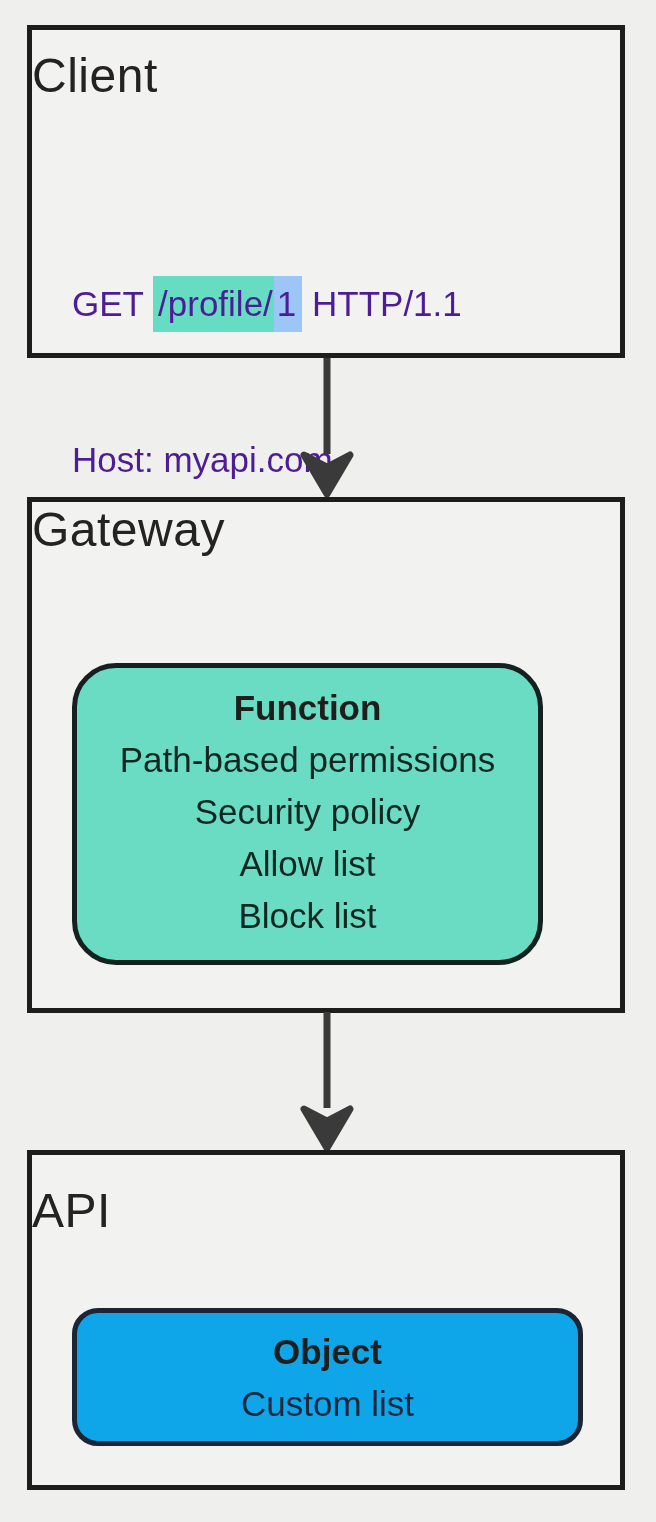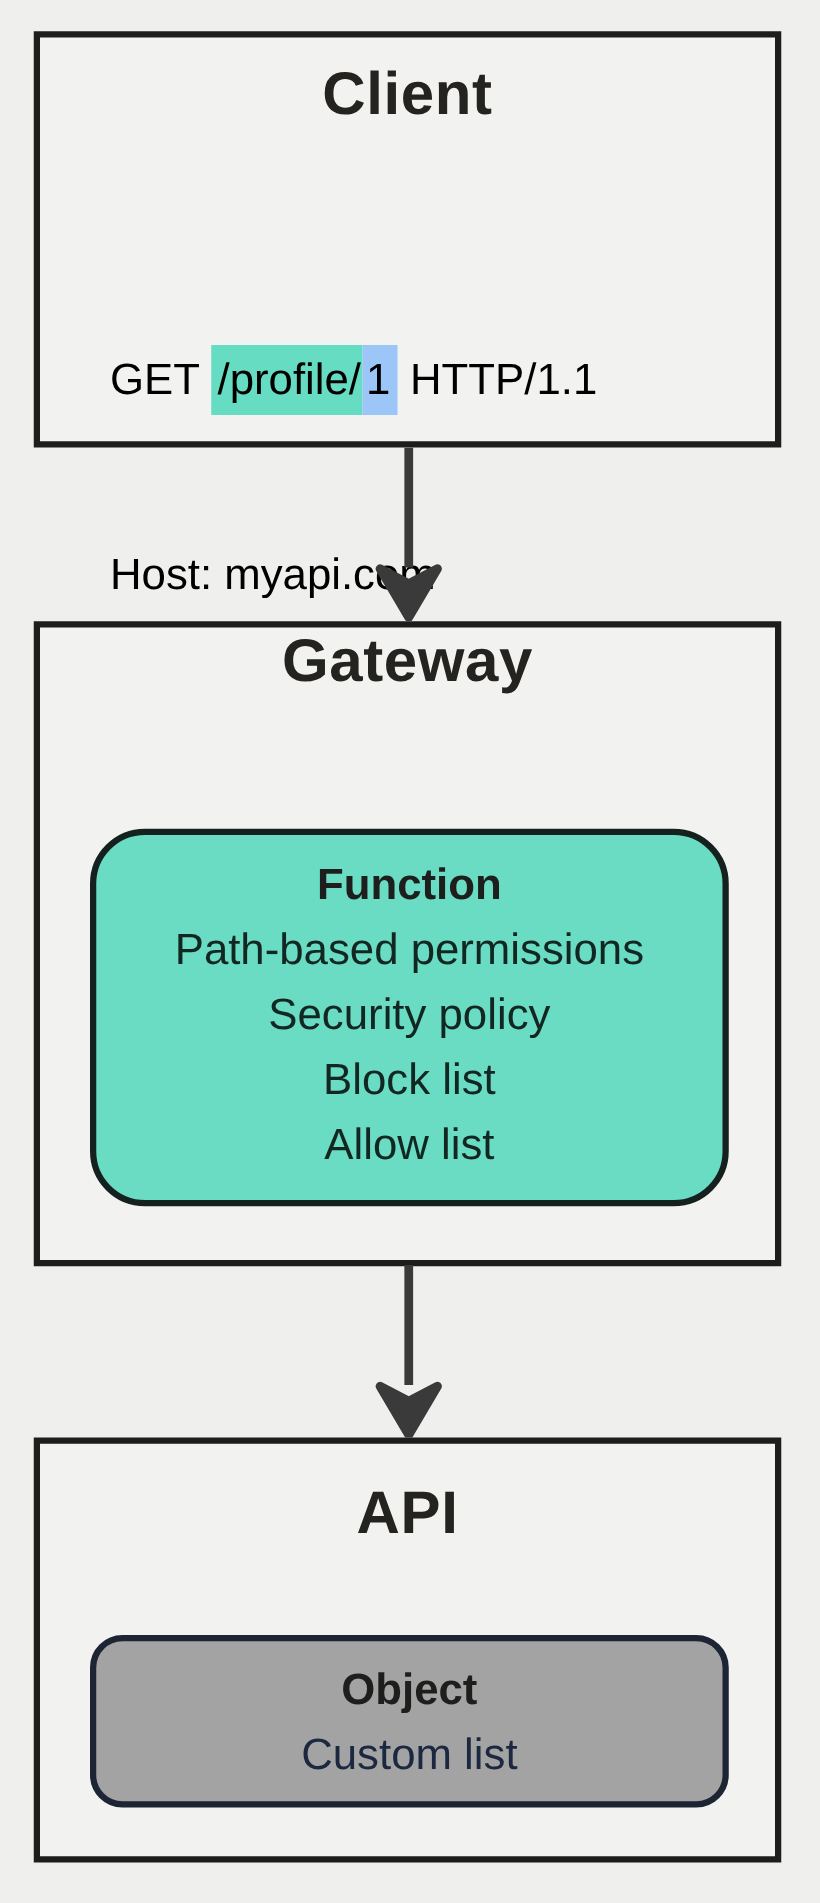--- a/index.html
+++ b/index.html
@@ -19,72 +19,72 @@
     height: 1522px;
     overflow: hidden;
   }
   .node {
     position: absolute;
     box-sizing: border-box;
     background: #f2f2f1;
     border: 5px solid #1d1d1b;
   }
   .node-title {
-    text-align: center;
+    text-align: left;
     font-size: 48px;
-    font-weight: 700;
+    font-weight: 400;
     color: #242320;
     letter-spacing: 0.5px;
   }
   .node-client  { left: 27px; top: 25px;   width: 598px; height: 333px; }
   .node-gateway { left: 27px; top: 497px;  width: 598px; height: 516px; }
   .node-api     { left: 27px; top: 1150px; width: 598px; height: 340px; }
 
   .node-client  .node-title { padding-top: 18px; }
   .node-gateway .node-title { }
   .node-api     .node-title { padding-top: 28px; }
 
   .request-block {
     position: absolute;
-    left: 56px;
+    left: 40px;
     top: 144px;
     font-size: 35px;
     line-height: 52px;
     white-space: pre;
-    color: #000000;
+    color: #4c1d95;
   }
   .hl-path {
     background: #66dcc2;
     padding: 8px 1px 9px 5px;
   }
   .hl-id {
     background: #9cc5f8;
     padding: 8px 6px 9px 3px;
   }
 
   .inner-box {
     position: absolute;
     box-sizing: border-box;
     text-align: center;
     font-size: 35px;
     line-height: 52px;
   }
   .function-box {
     left: 72px; top: 663px;
-    width: 511px; height: 302px;
+    width: 471px; height: 302px;
     background: #69dcc3;
     border: 5px solid #15211e;
     border-radius: 44px;
     padding-top: 14px;
     color: #132722;
   }
   .object-box {
     left: 72px; top: 1308px;
     width: 511px; height: 138px;
-    background: #a3a3a3;
+    background: #0ea5e9;
     border: 5px solid #1d2433;
     border-radius: 26px;
     padding-top: 13px;
     color: #1b2840;
   }
   .inner-box-title {
     font-weight: 700;
     color: #1e1e1c;
   }
   .arrow {
@@ -114,22 +114,22 @@
     <polygon points="7,97 30,109 53,97 30,136" fill="#3a3a3a" stroke="#3a3a3a" stroke-width="7" stroke-linejoin="round"></polygon>
   </svg>
 
   <div class="node node-gateway">
     <div class="node-title">Gateway</div>
   </div>
   <div class="inner-box function-box">
     <div class="inner-box-title">Function</div>
     <div>Path-based permissions</div>
     <div>Security policy</div>
+    <div>Allow list</div>
     <div>Block list</div>
-    <div>Allow list</div>
   </div>
 
   <svg class="arrow arrow-2" viewBox="0 0 60 140">
     <rect x="26.5" y="0" width="7" height="96" fill="#3a3a3a"></rect>
     <polygon points="7,97 30,109 53,97 30,136" fill="#3a3a3a" stroke="#3a3a3a" stroke-width="7" stroke-linejoin="round"></polygon>
   </svg>
 
   <div class="node node-api">
     <div class="node-title">API</div>
   </div>

